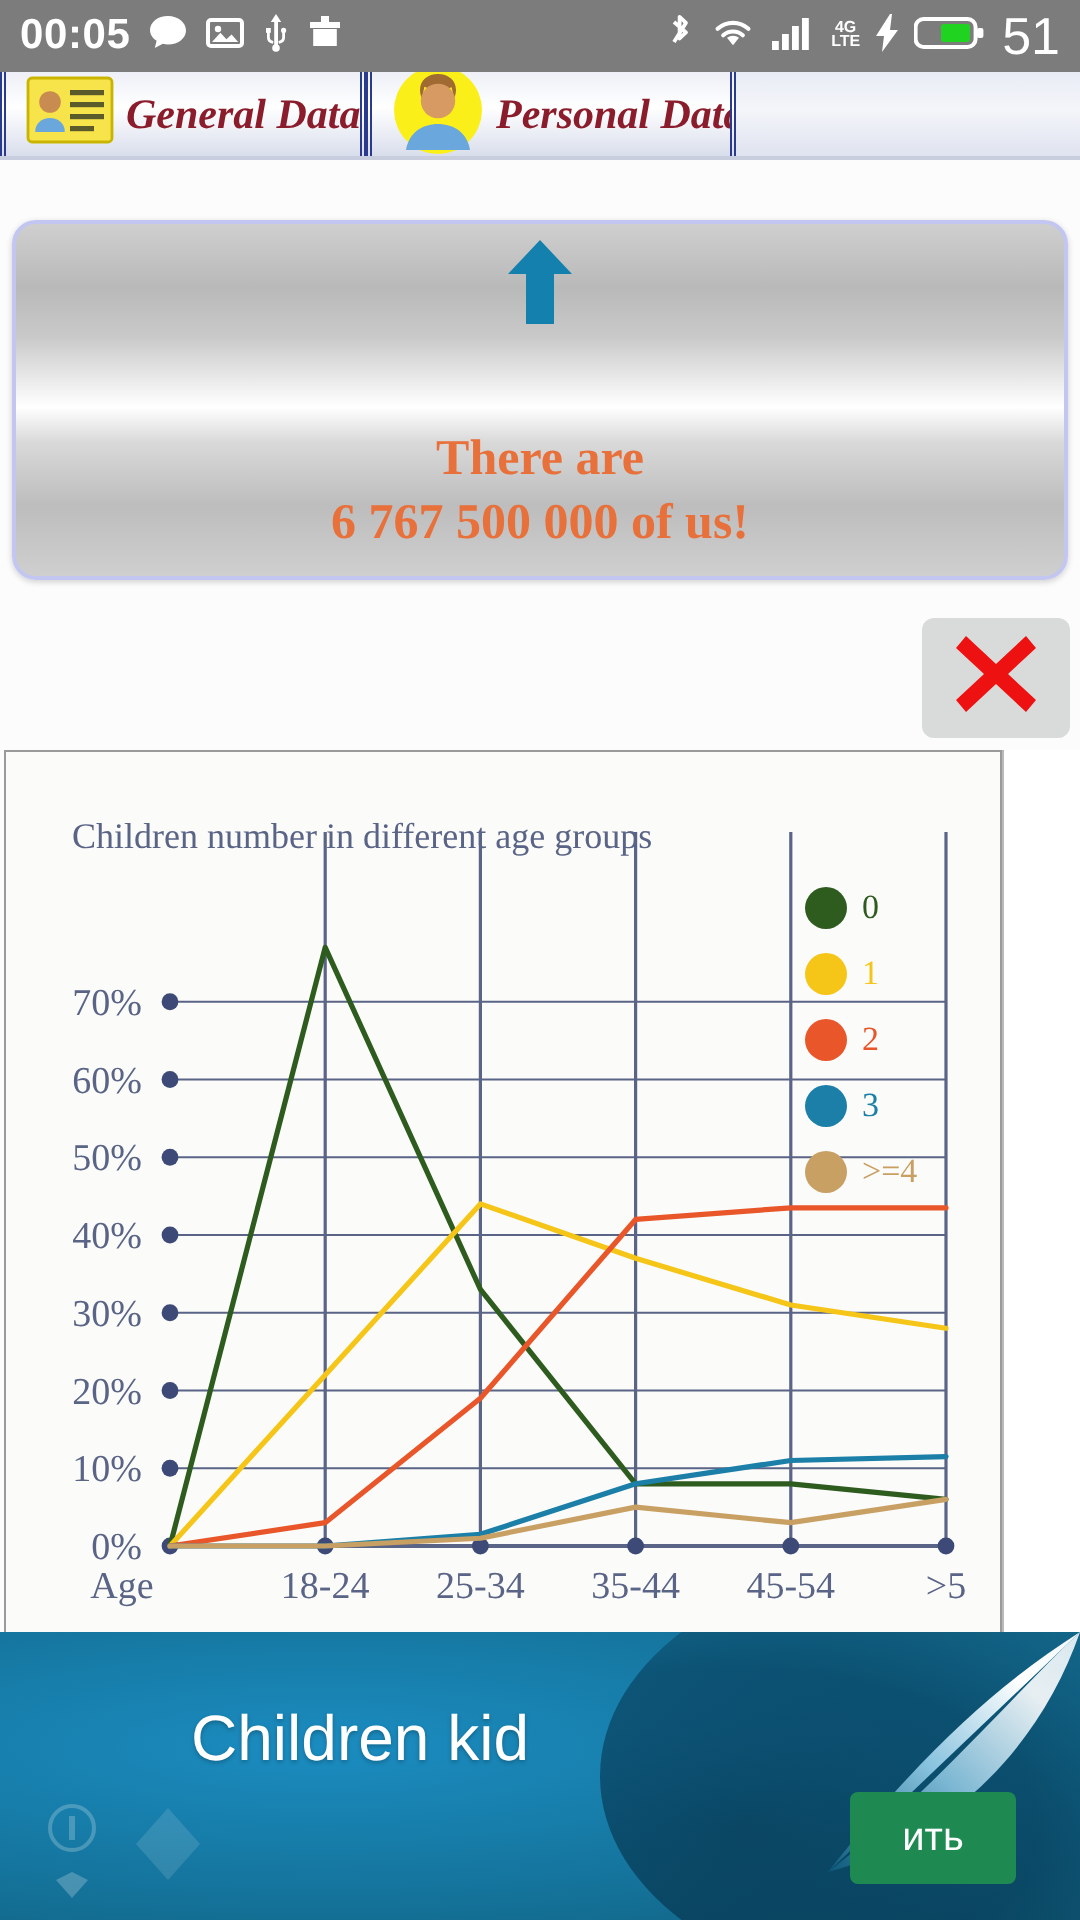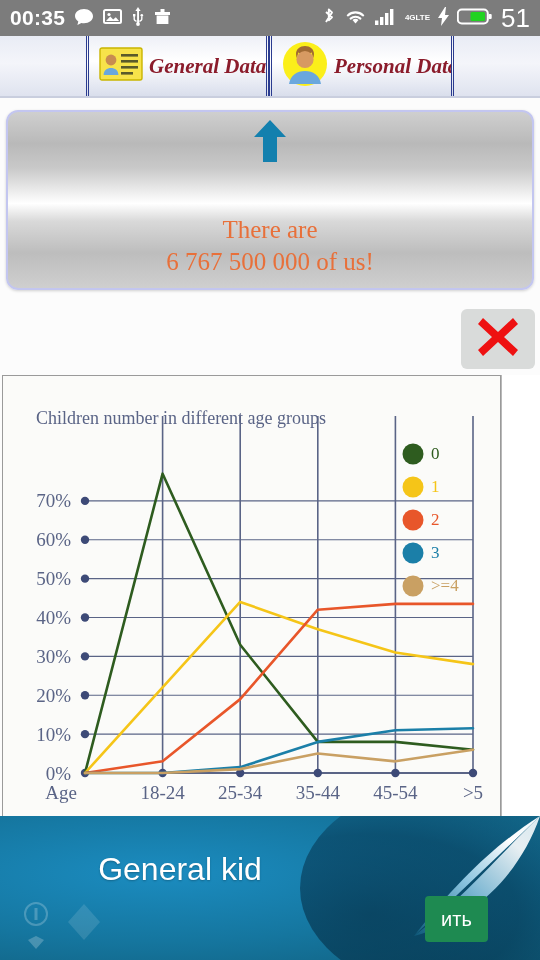--- a/index.html
+++ b/index.html
@@ -16,29 +16,28 @@
   #status-bar {
     position:absolute; left:0; top:0; width:540px; height:36px;
     background:#7c7c7c; color:#ffffff;
     display:flex; align-items:center; padding:0 10px;
   }
   #status-left { display:flex; align-items:center; gap:9px; }
   #clock { font-size:21px; font-weight:bold; letter-spacing:0.3px; font-family:"Liberation Sans", sans-serif; }
   #status-right { margin-left:auto; display:flex; align-items:center; gap:8px; }
   .sicon { display:inline-block; line-height:1; }
   .batt-num { font-size:26px; font-weight:normal; }
-  .lte-box { display:flex; flex-direction:row; align-items:center; line-height:0.85; font-size:8px; font-weight:bold; }
+  .lte-box { display:flex; flex-direction:column; align-items:center; line-height:0.85; font-size:8px; font-weight:bold; }
 
   
   #tab-bar {
-    position:absolute; left:0; top:36px; width:540px; height:62px;
+    position:absolute; left:0; top:36px; width:540px; height:44px;
     background:linear-gradient(180deg,#e9ecf5 0%, #f4f5fa 45%, #dfe3ef 100%);
     display:flex; align-items:stretch;
     border-bottom:2px solid #c9cede;
-    justify-content:center;
   }
   .tab {
     position:relative; height:100%;
     display:flex; align-items:center; justify-content:flex-start;
     padding:0 4px 0 10px;
     border-left:3px double #2a3b8f; border-right:3px double #2a3b8f;
     background:linear-gradient(180deg,#eef0f7 0%, #ffffff 42%, #d9deec 100%);
     overflow:hidden;
   }
   #tab-general { width:183px; }
@@ -56,21 +55,21 @@
     border:2px solid #c3c6f0; border-radius:12px;
     background:linear-gradient(180deg,#cfcfcf 0%, #b9b9b9 18%, #c9c9c9 32%,
                #ffffff 52%, #d9d9d9 62%, #bdbdbd 80%, #cfcfcf 100%);
     box-shadow:0 1px 3px rgba(0,0,0,0.18);
     overflow:hidden;
   }
   #up-arrow { position:absolute; left:50%; top:8px; transform:translateX(-50%); }
   #panel-text {
     position:absolute; left:0; right:0; bottom:10px;
     text-align:center; color:#e8703a;
-    font-family:"Liberation Serif", serif; font-weight:normal; font-size:25px; line-height:1.28;
+    font-family:"Liberation Serif", serif; font-weight:bold; font-size:25px; line-height:1.28;
   }
   #panel-line1 { display:block; }
   #panel-line2 { display:block; }
 
   
   #close-button {
     position:absolute; left:461px; top:309px; width:74px; height:60px;
     background:#d9dbda; border-radius:6px;
     display:flex; align-items:center; justify-content:center;
     cursor:pointer;
@@ -112,38 +111,38 @@
     border-radius:50%;
   }
   #ad-text {
     position:absolute; left:0; top:34px; width:360px;
     text-align:center; color:#ffffff; font-size:32px; line-height:1.22;
     text-shadow:0 1px 2px rgba(0,0,0,0.25);
   }
   #ad-line1{display:block;} #ad-line2{display:block;}
   #page-curl { position:absolute; right:0px; top:0px; }
   #install-button {
-    position:absolute; left:425px; top:896px; width:63px; height:46px;
+    position:absolute; left:425px; top:896px; width:83px; height:46px;
     background:#1e8a51; border-radius:4px; color:#fff;
     display:flex; align-items:center; justify-content:center;
     font-size:20px; cursor:pointer; overflow:hidden;
   }
   #right-rail {
     position:absolute; left:501px; top:375px; width:39px; height:585px;
     background:#ffffff; border-left:1px solid #b9b9b9;
   }
 </style>
 </head>
 <body>
 
 <div id="screen">
 
   <div id="status-bar">
     <div id="status-left">
-      <span id="clock">00:35</span>
+      <span id="clock">00:05</span>
       <span class="sicon">
         <svg width="20" height="18" viewBox="0 0 20 18">
             <path d="M10 1C4.9 1 1 4.1 1 8c0 2.2 1.3 4.1 3.3 5.4L3.4 17l4-2.1c.8.2 1.7.3 2.6.3 5.1 0 9-3.1 9-7S15.1 1 10 1z" fill="#fff"></path>
           </svg>
       </span>
       <span class="sicon">
         <svg width="19" height="17" viewBox="0 0 19 17">
             <rect x="1" y="2" width="17" height="13" rx="1.5" fill="none" stroke="#fff" stroke-width="2"></rect>
             <circle cx="6" cy="6.5" r="1.6" fill="#fff"></circle>
             <path d="M3 13l4.2-4.6 3 3.2 2.6-2.3 3.3 3.7z" fill="#fff"></path>
@@ -327,21 +326,21 @@
     <div id="ad-dark-blob"></div>
     <div id="ad-ghost-icons">
       <svg width="300" height="60" viewBox="0 0 300 60">
         <circle cx="14" cy="14" r="11" fill="none" stroke="#ffffff" stroke-width="2"></circle>
         <rect x="12.5" y="8" width="3" height="12" fill="#ffffff"></rect>
         <path d="M6 40l8 9 8-9-8-4z" fill="#ffffff"></path>
         <path d="M62 4l16 18-16 18-16-18z" fill="#ffffff" opacity="0.55"></path>
       </svg>
     </div>
     <div id="ad-text">
-      <span id="ad-line1">General kid</span>
+      <span id="ad-line1">Children kid</span>
     </div>
     <span id="page-curl">
       <svg width="140" height="120" viewBox="0 0 140 120">
         <defs>
           <linearGradient id="curlg" x1="0" y1="1" x2="1" y2="0">
             <stop offset="0%" stop-color="#0d5a7c"></stop>
             <stop offset="42%" stop-color="#87c2de"></stop>
             <stop offset="78%" stop-color="#ffffff"></stop>
             <stop offset="100%" stop-color="#eef7fb"></stop>
           </linearGradient>

